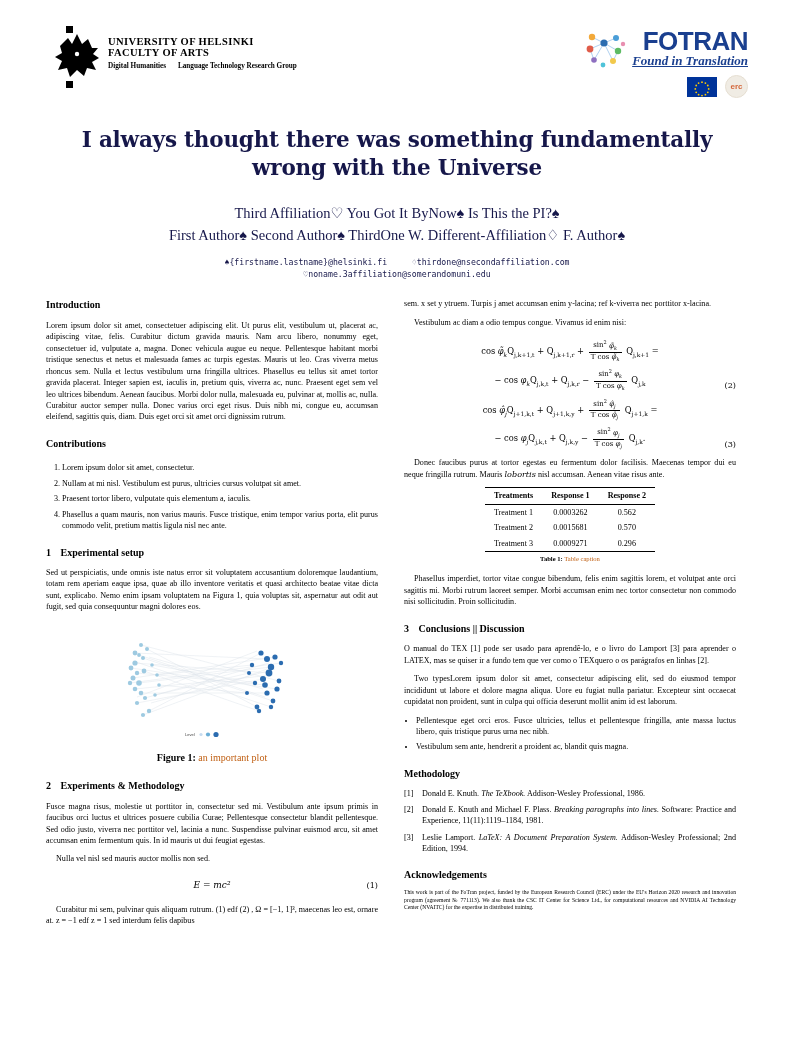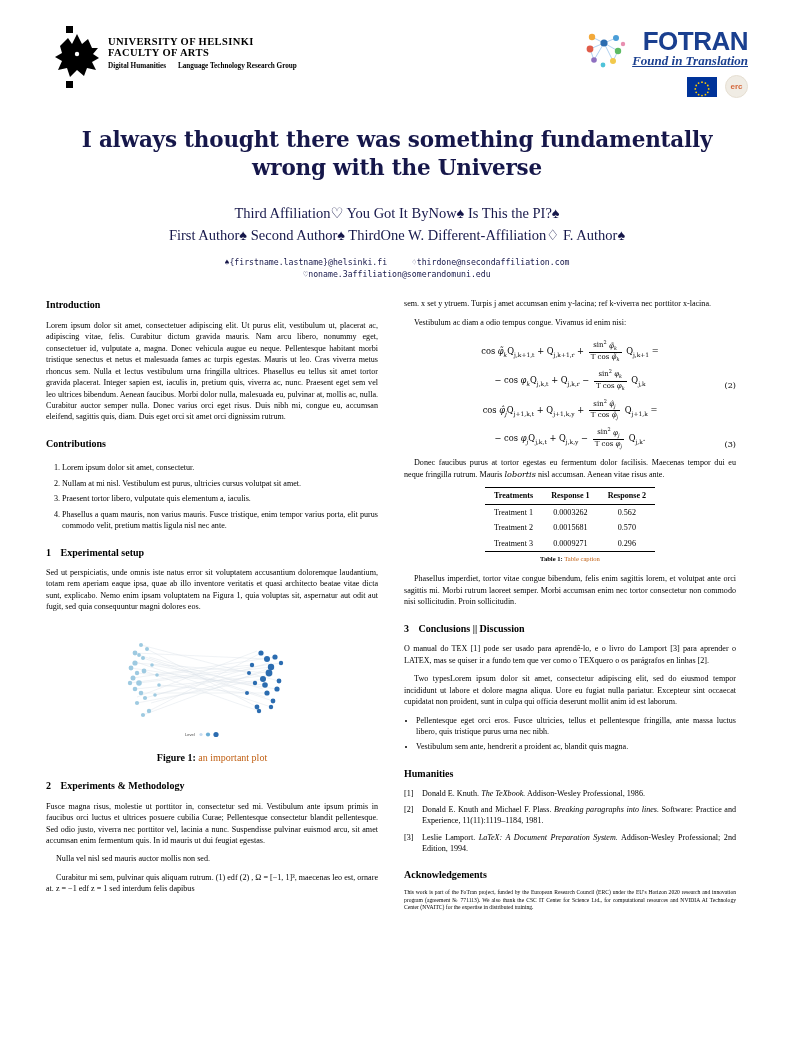--- a/index.html
+++ b/index.html
@@ -471,20 +471,24 @@
         </div>
       </div>
 
       <h2 class="sec numbered">
         <span class="num">2</span>
         <span>Experiments &amp; Methodology</span>
       </h2>
       <p>Fusce magna risus, molestie ut porttitor in, consectetur sed mi. Vestibulum ante ipsum primis in faucibus orci luctus et ultrices posuere cubilia Curae; Pellentesque consectetur blandit pellentesque. Sed odio justo, viverra nec porttitor vel, lacinia a nunc. Suspendisse pulvinar euismod arcu, sit amet accumsan enim fermentum quis. In id mauris ut dui feugiat egestas.</p>
       <p>Nulla vel nisl sed mauris auctor mollis non sed.</p>
 
+      <div class="eqblock" style="margin-top:14px;margin-bottom:12px;">
+        <span class="eq-line" style="font-style:italic;font-size:9px">E = mc²</span>
+        <span class="eqnum">(1)</span>
+      </div>
 
       <p style="text-indent:10px">Curabitur mi sem, pulvinar quis aliquam rutrum. (1) edf (2) , Ω = [−1, 1]³, maecenas leo est, ornare at. z = −1 edf z = 1 sed interdum felis dapibus</p>
     </div>
 
     <div class="col">
 
       <p>sem. x set y ytruem. Turpis j amet accumsan enim y-lacina; ref k-viverra nec porttitor x-lacina.</p>
       <p>Vestibulum ac diam a odio tempus congue. Vivamus id enim nisi:</p>
 
       <div class="eqblock" style="margin-top:12px;">
@@ -556,21 +560,21 @@
         <span>Conclusions || Discussion</span>
       </h2>
       <p>O manual do TEX [1] pode ser usado para aprendê-lo, e o livro do Lamport [3] para aprender o LATEX, mas se quiser ir a fundo tem que ver como o TEXquero o os parágrafos en linhas [2].</p>
       <p>Two typesLorem ipsum dolor sit amet, consectetur adipiscing elit, sed do eiusmod tempor incididunt ut labore et dolore magna aliqua. Uore eu fugiat nulla pariatur. Excepteur sint occaecat cupidatat non proident, sunt in culpa qui officia deserunt mollit anim id est laborum.</p>
 
       <ul class="bullets">
         <li>Pellentesque eget orci eros. Fusce ultricies, tellus et pellentesque fringilla, ante massa luctus libero, quis tristique purus urna nec nibh.</li>
         <li>Vestibulum sem ante, hendrerit a proident ac, blandit quis magna.</li>
       </ul>
 
-      <h2 class="sec" style="margin-top:14px">Humanities</h2>
+      <h2 class="sec" style="margin-top:14px">Methodology</h2>
       <div class="refs">
         <div class="ref">
           <span class="key">[1]</span>
           <span class="val">
             <span>Donald E. Knuth.</span>
             <i>The TeXbook.</i>
             <span>Addison-Wesley Professional, 1986.</span>
           </span>
         </div>
         <div class="ref">

